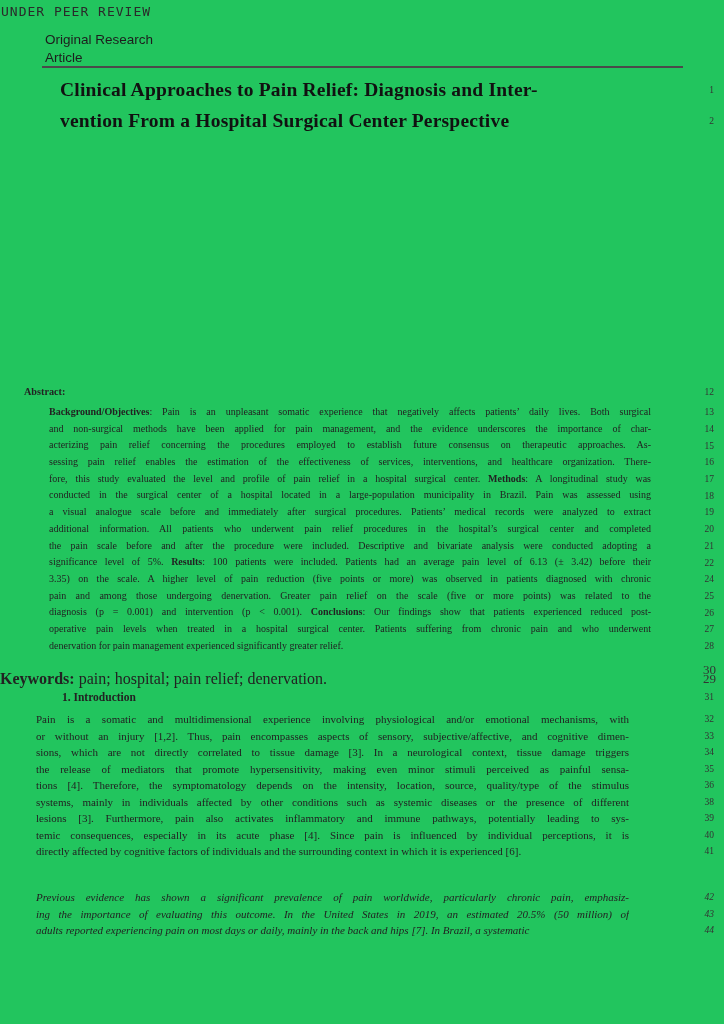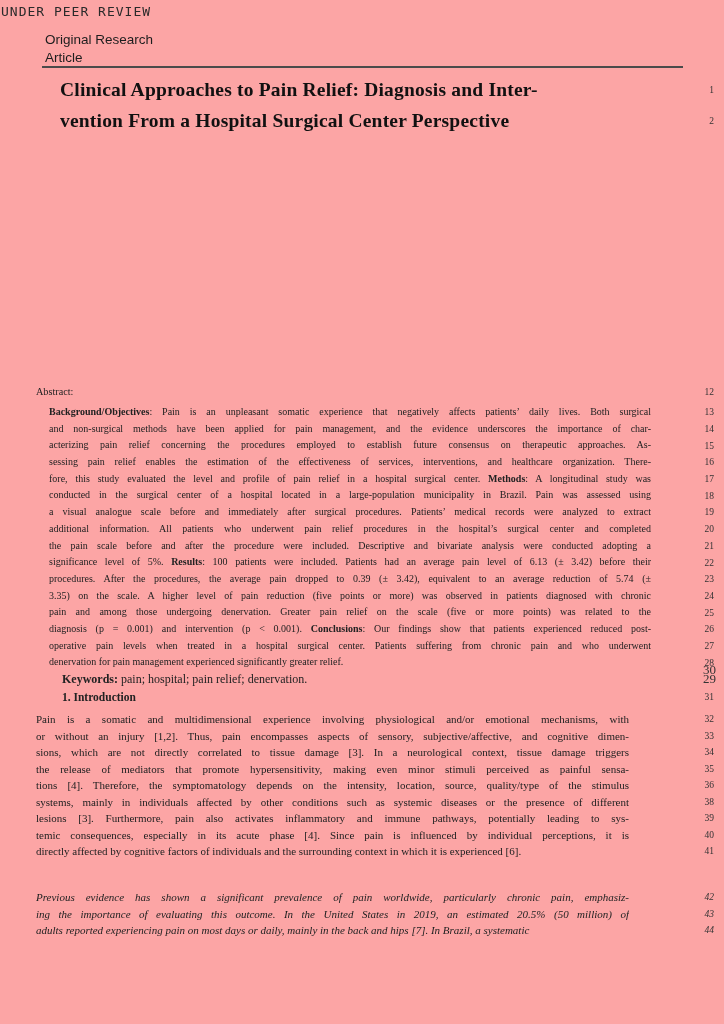--- a/index.html
+++ b/index.html
@@ -1,20 +1,20 @@
 <!DOCTYPE html>
 <html><head>
 <meta charset="utf-8">
 <style>
   html, body { margin: 0; padding: 0; background: #e8e8e8; }
   .page {
     position: relative;
     width: 724px; height: 1024px;
     margin: 0 auto;
-    background: #fca5a5;
+    background: #22c55e;
     color: #222;
     font-family: "Liberation Serif", serif;
     overflow: hidden;
   }
   .banner {
     position: absolute; top: 4px; left: 1px;
     font-family: "DejaVu Sans Mono", monospace;
     font-size: 13px; letter-spacing: 1px; color: #2a2a2a;
   }
   .article-type {
@@ -37,31 +37,31 @@
   .just::after { content: ""; display: inline-block; width: 100%; height: 0; }
 
   .title-block { position: absolute; top: 74px; left: 0; width: 724px; }
   .title-block .row { height: 31px; align-items: center; }
   .title-block .lt {
     padding-left: 60px; font-size: 19.5px; font-weight: bold;
     color: #111; letter-spacing: 0.2px; white-space: nowrap;
   }
 
   .abs-label-row { position: absolute; top: 383px; left: 0; width: 724px; display: flex; height: 17px; }
-  .abs-label { padding-left: 36px; font-weight: normal; font-size: 10.2px; line-height: 17px; }
+  .abs-label { padding-left: 24px; font-weight: bold; font-size: 10.2px; line-height: 17px; }
 
   .abstract-lines { position: absolute; top: 404px; left: 0; width: 724px; }
   .abstract-lines .row { height: 16.7px; }
   .abstract-lines .lt {
     margin-left: 49px; width: 602px;
     font-size: 10px; line-height: 16.7px; height: 16.7px;
   }
 
   .kw-row { position: absolute; top: 672px; left: 0; width: 724px; display: flex; }
-  .kw-text { padding-left: 62px; font-size: 12px; line-height: 14px; }
+  .kw-text { font-size: 16px; line-height: 14px; }
   .num-stack {
     flex: 1; display: flex; flex-direction: column; align-items: flex-end;
     padding-right: 8px; font-size: 13px; line-height: 8.5px; color: #333;
     margin-top: -6px;
   }
 
   .intro-heading-row { position: absolute; top: 689px; left: 0; width: 724px; display: flex; height: 16px; }
   .intro-heading { padding-left: 62px; font-weight: bold; font-size: 11.5px; line-height: 16px; }
 
   .intro-para { position: absolute; left: 0; width: 724px; }
@@ -139,24 +139,20 @@
       </div>
       <div class="row">
         <div class="lt just"><span>the pain scale before and after the procedure were included. Descriptive and bivariate analysis were conducted adopting a</span></div>
         <span class="ln">21</span>
       </div>
       <div class="row">
         <div class="lt just"><span>significance level of 5%. </span><b>Results</b><span>: 100 patients were included. Patients had an average pain level of 6.13 (± 3.42) before their</span></div>
         <span class="ln">22</span>
       </div>
       <div class="row">
-        <div class="lt just"><span>procedures. After the procedures, the average pain dropped to 0.39 (± 3.42), equivalent to an average reduction of 5.74 (±</span></div>
-        <span class="ln">23</span>
-      </div>
-      <div class="row">
         <div class="lt just"><span>3.35) on the scale. A higher level of pain reduction (five points or more) was observed in patients diagnosed with chronic</span></div>
         <span class="ln">24</span>
       </div>
       <div class="row">
         <div class="lt just"><span>pain and among those undergoing denervation. Greater pain relief on the scale (five or more points) was related to the</span></div>
         <span class="ln">25</span>
       </div>
       <div class="row">
         <div class="lt just"><span>diagnosis (p = 0.001) and intervention (p &lt; 0.001). </span><b>Conclusions</b><span>: Our findings show that patients experienced reduced post-</span></div>
         <span class="ln">26</span>

